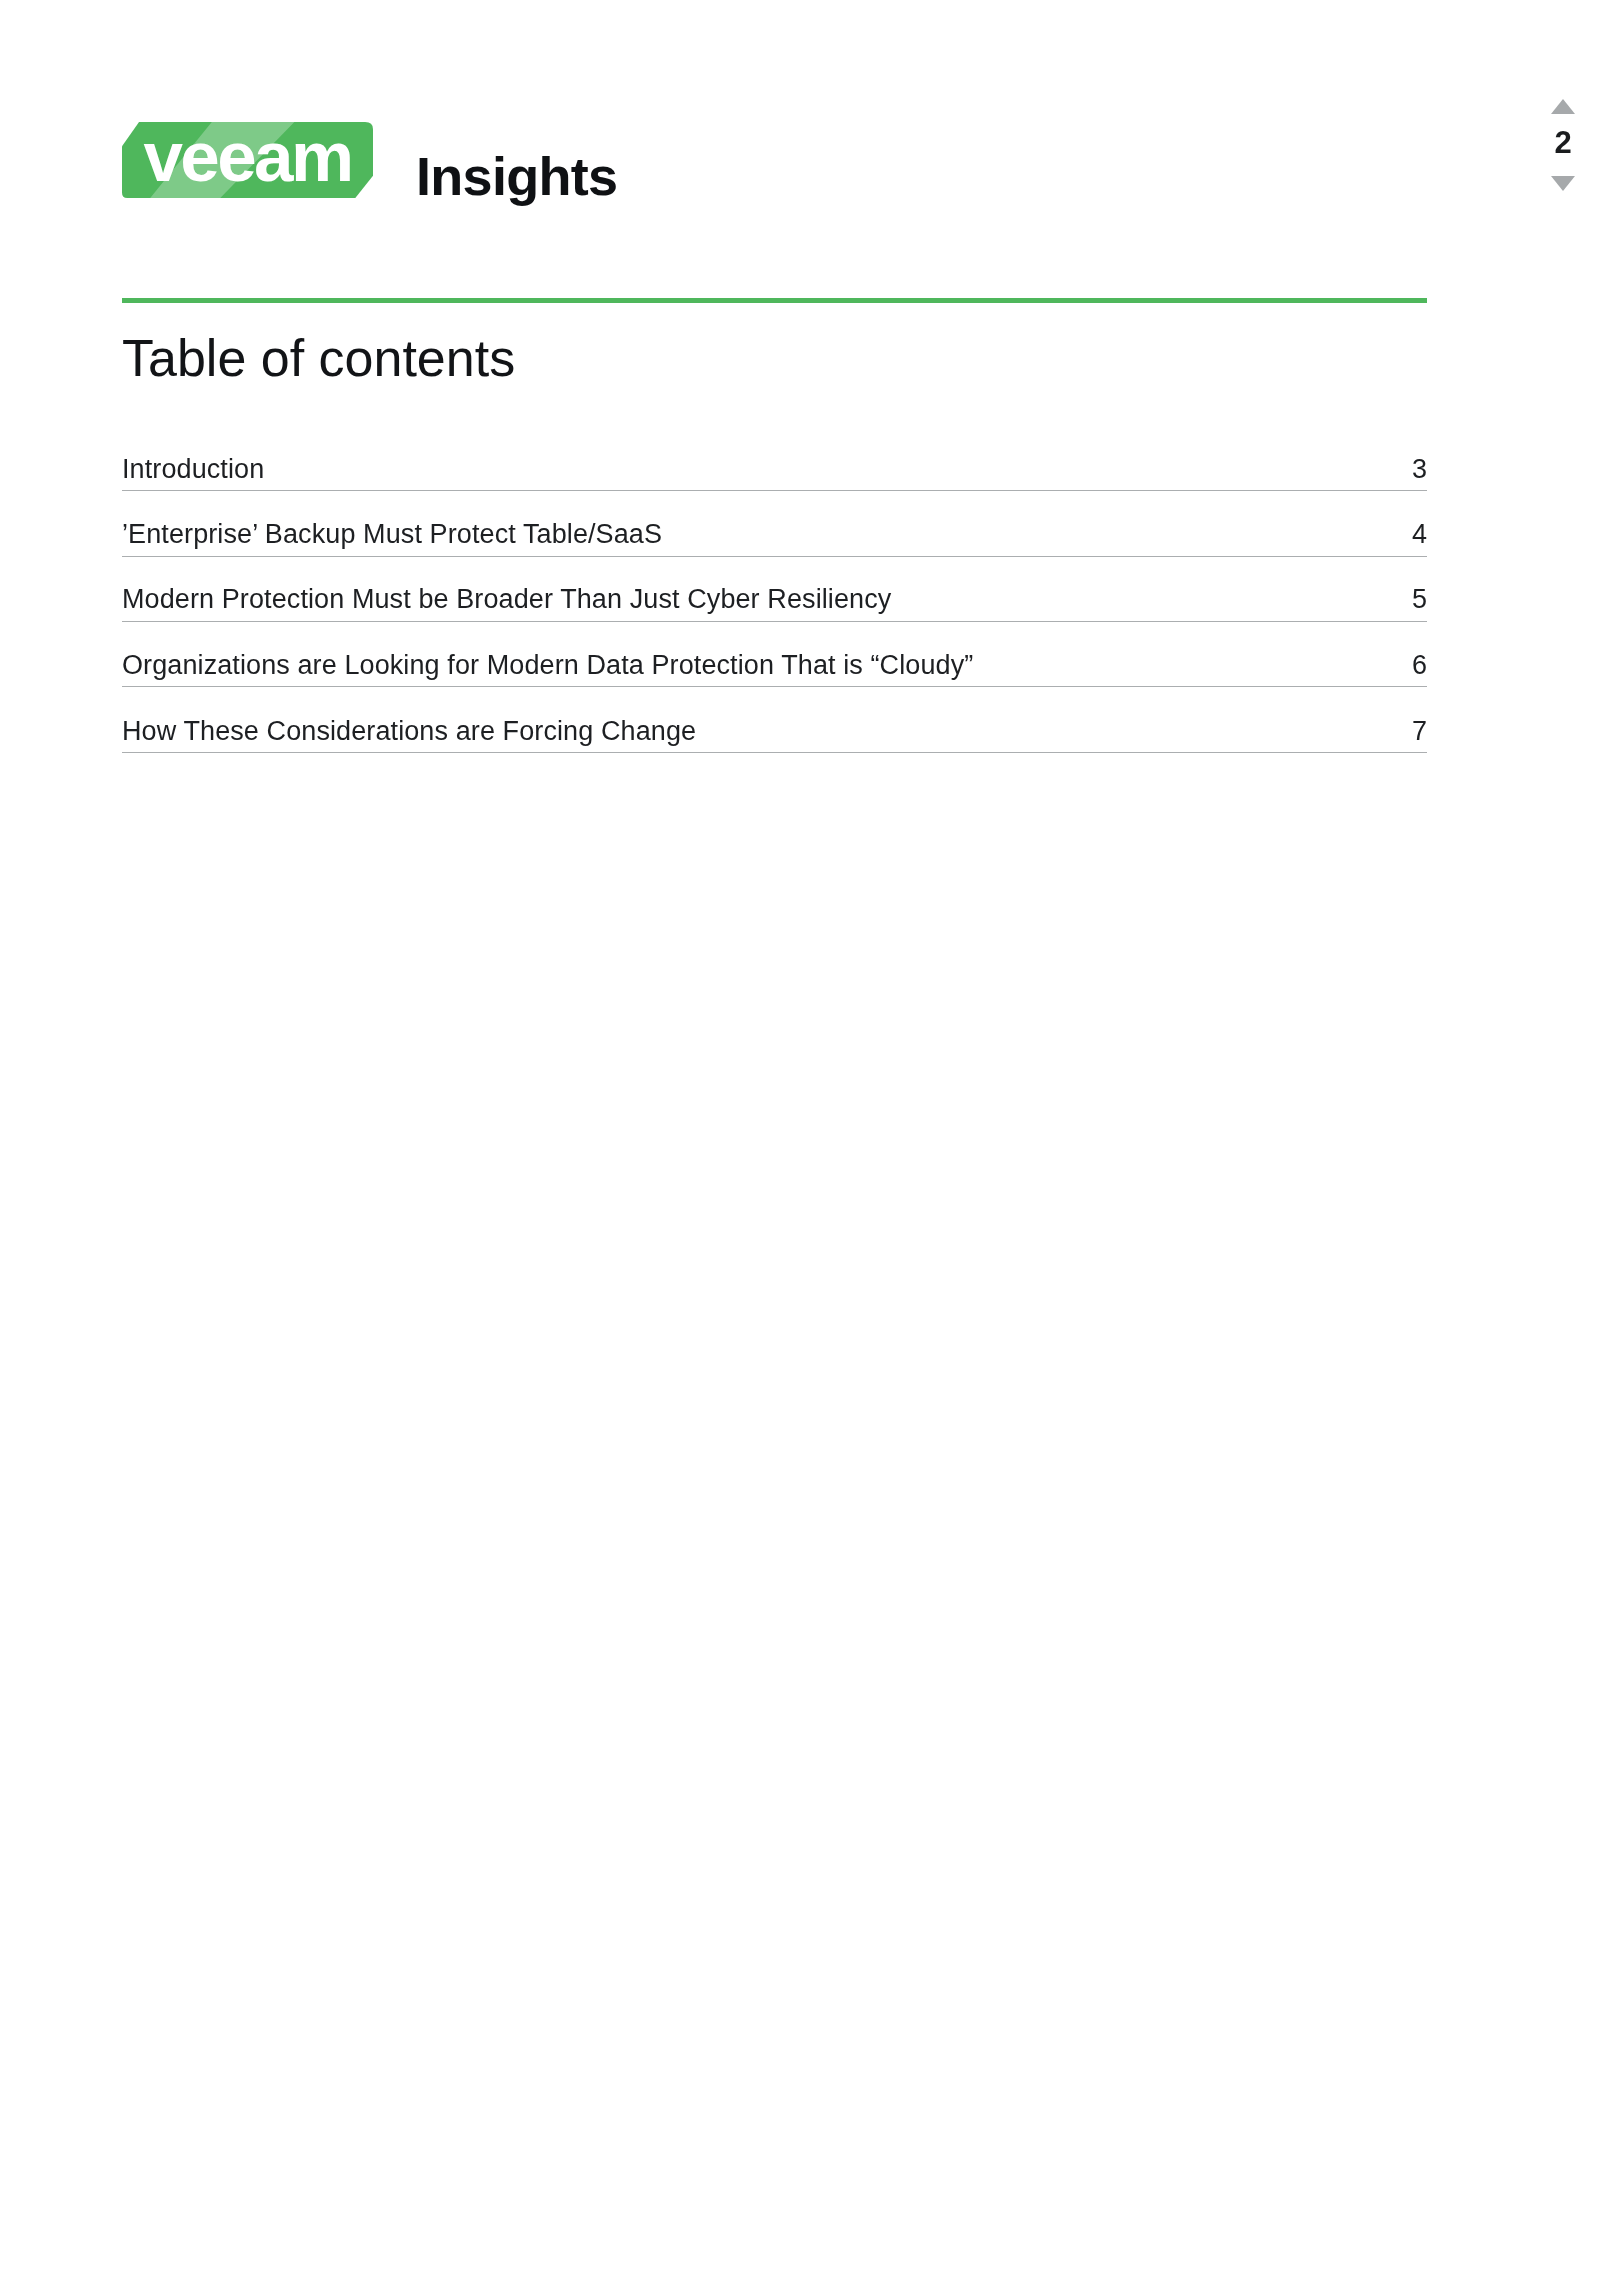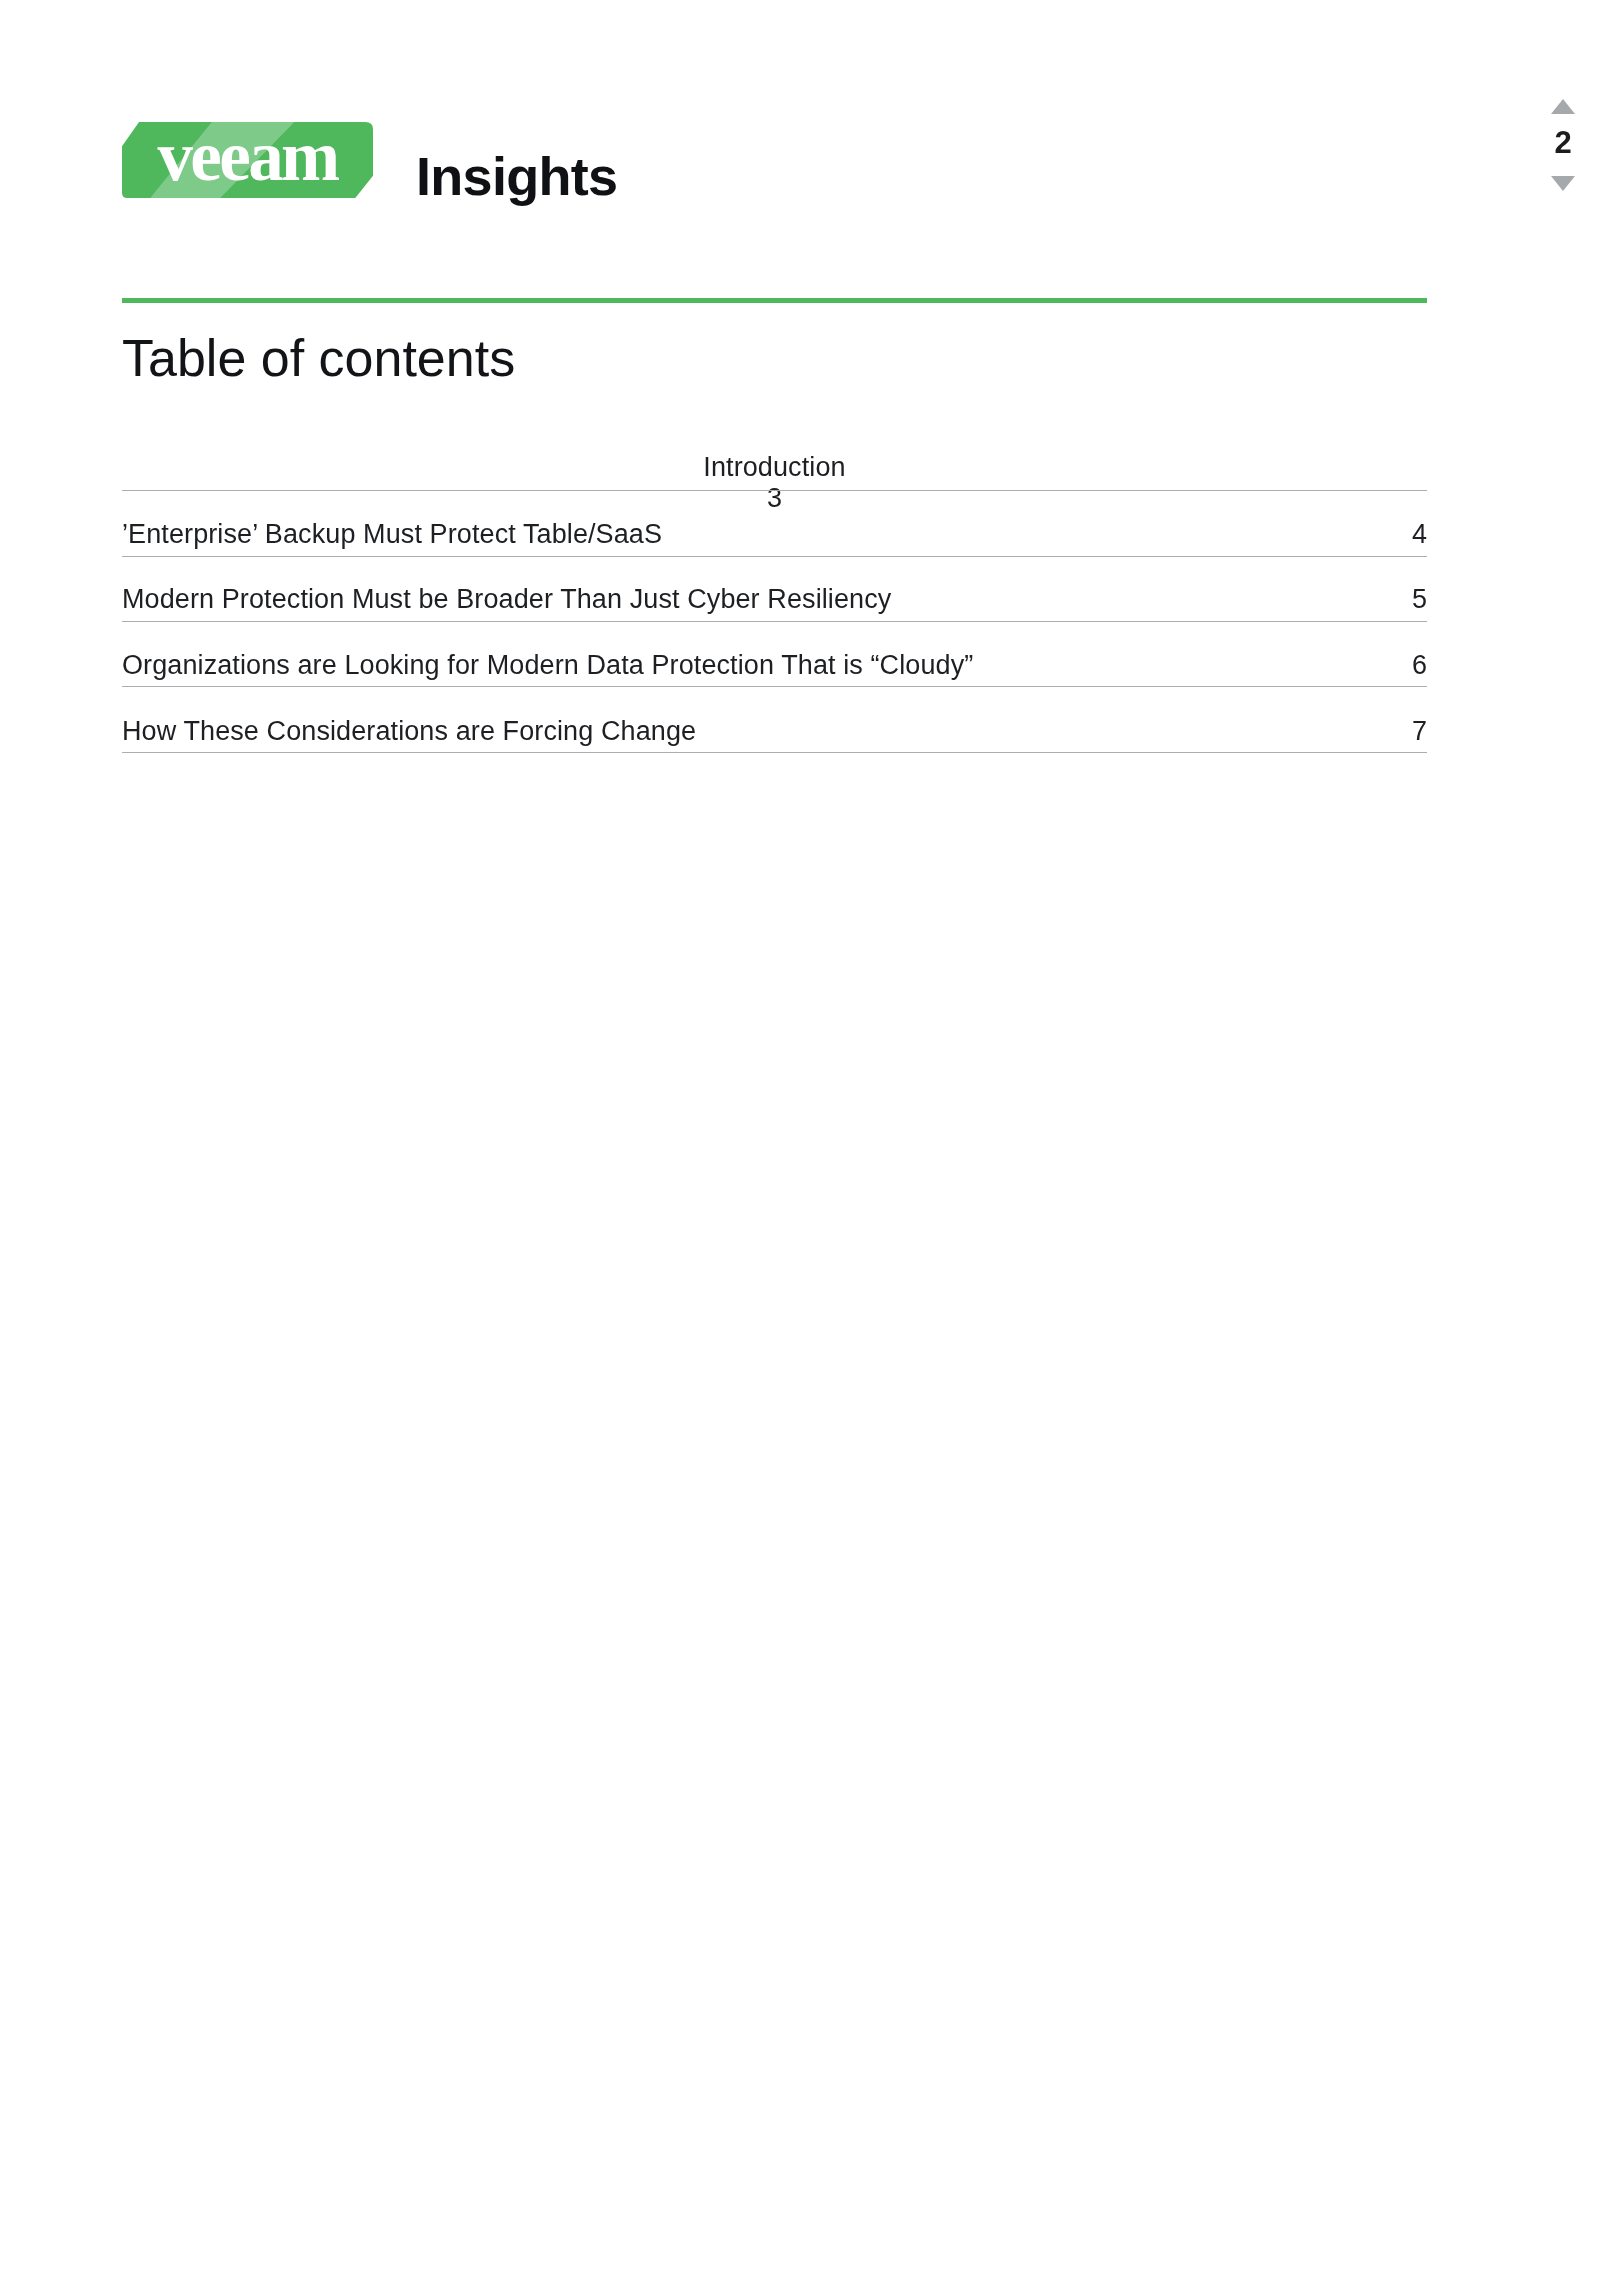--- a/index.html
+++ b/index.html
@@ -11,21 +11,21 @@
     overflow:hidden;
   }
   
   .logo{
     position:absolute;left:122px;top:122px;width:251px;height:76px;
   }
   .logo svg{position:absolute;left:0;top:0;width:100%;height:100%;display:block;}
   .logo-text{
     position:absolute;left:0;top:-3.9px;width:100%;height:76px;
     display:flex;align-items:center;justify-content:center;
-    font-size:71px;font-weight:bold;color:#ffffff;letter-spacing:-2.6px;font-family:Liberation Serif, serif;
+    font-size:71px;font-weight:bold;color:#ffffff;letter-spacing:-2.6px;
   }
   .insights{
     position:absolute;left:416px;top:137px;
     font-size:54px;font-weight:600;color:#0f1114;letter-spacing:-0.7px;line-height:1;margin-top:12px;
   }
   
   .nav-up{
     position:absolute;left:1551px;top:99px;width:0;height:0;
     border-left:12.4px solid transparent;border-right:12.4px solid transparent;
     border-bottom:15px solid #a6a9ab;cursor:pointer;
@@ -75,21 +75,21 @@
   <div class="insights">Insights</div>
 
   <div class="nav-up"></div>
   <div class="page-number">2</div>
   <div class="nav-down"></div>
 
   <div class="green-rule"></div>
   <div class="doc-title">Table of contents</div>
 
   <div class="toc">
-    <div class="toc-row" style="top: 452px; flex-direction: column;">
+    <div class="toc-row" style="top: 452px;">
       <span class="toc-label">Introduction</span>
       <span class="toc-page">3</span>
     </div>
     <div class="toc-divider" style="top: 490px;"></div>
 
     <div class="toc-row" style="top: 517px;">
       <span class="toc-label">’Enterprise’ Backup Must Protect Table/SaaS</span>
       <span class="toc-page">4</span>
     </div>
     <div class="toc-divider" style="top: 556px;"></div>

